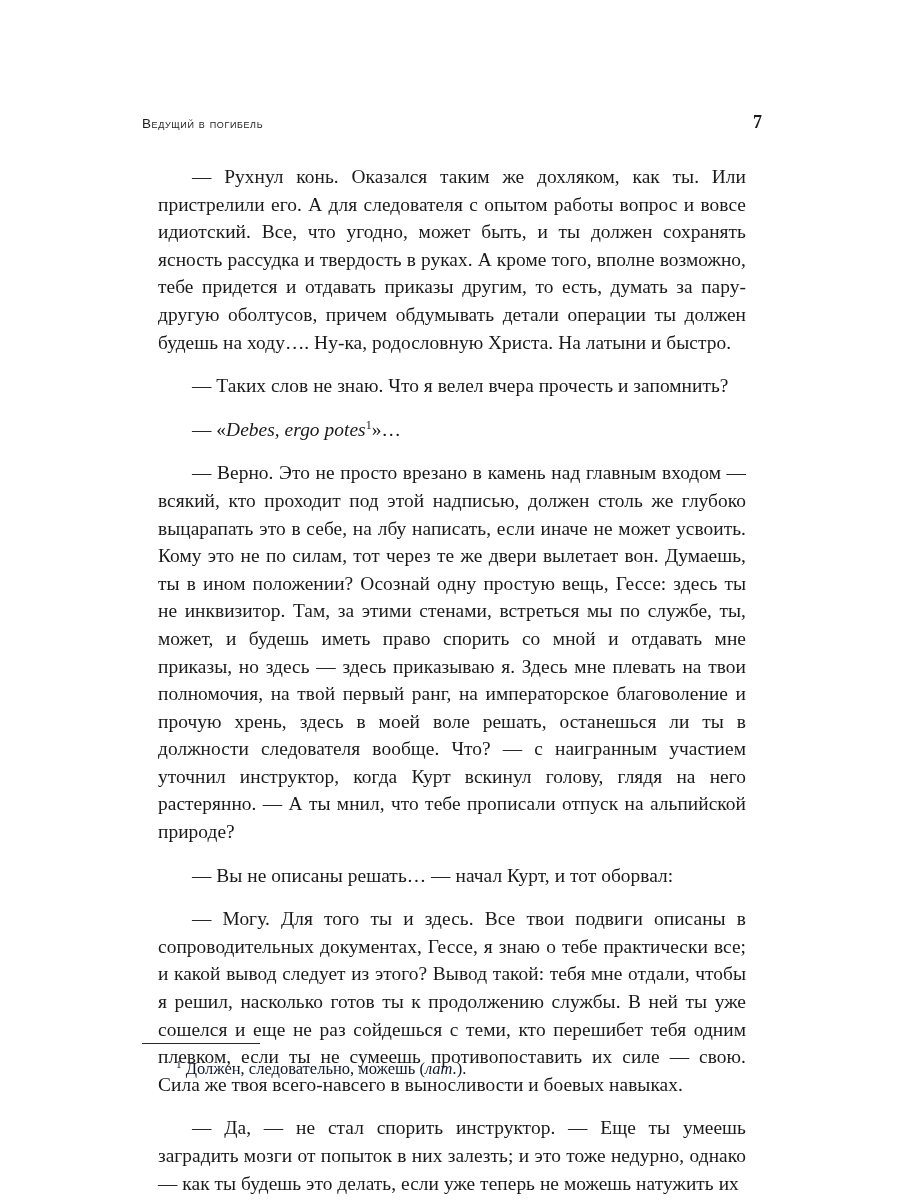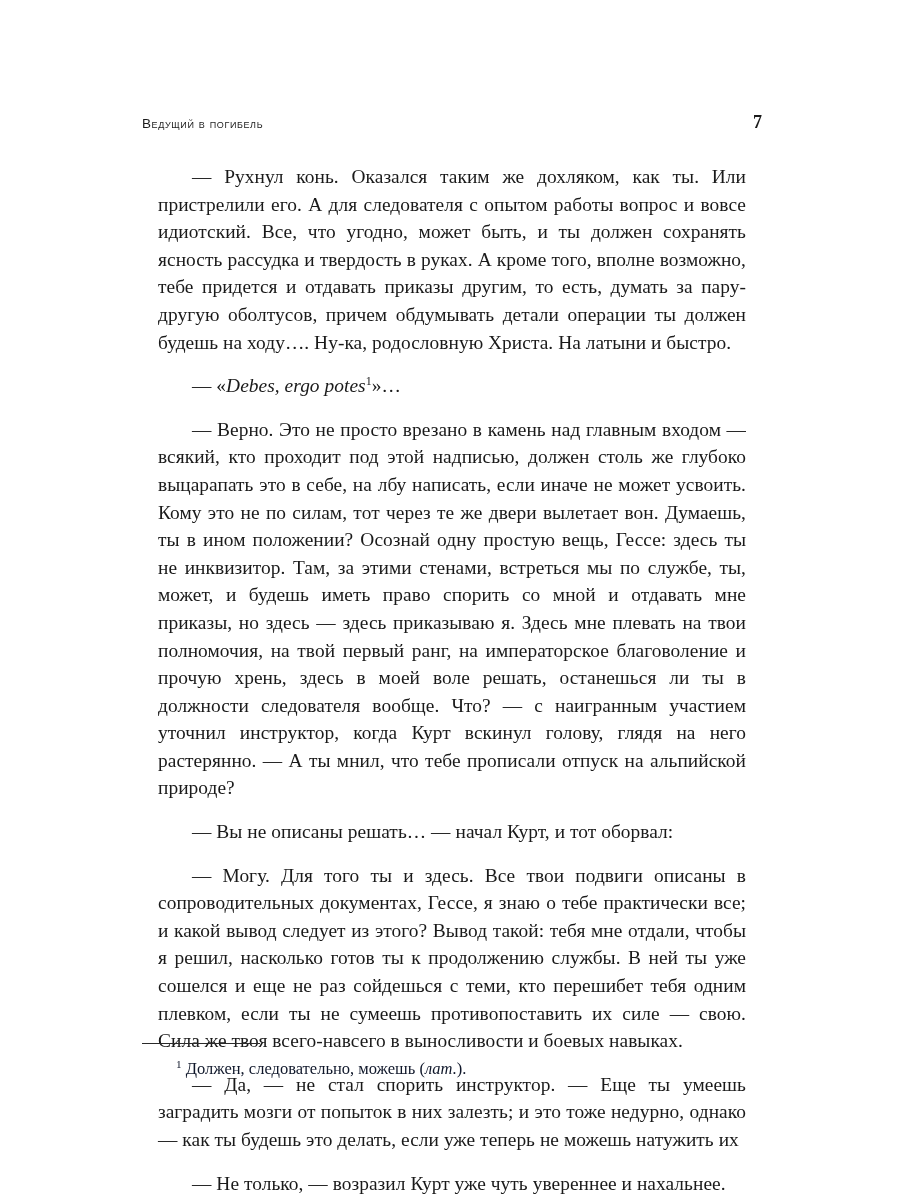--- a/index.html
+++ b/index.html
@@ -93,20 +93,21 @@
 
   <div class="content">
 
     <div class="running-head">
       <div class="running-title">Ведущий в погибель</div>
       <div class="page-number">7</div>
     </div>
 
     <div class="body-text">
       <p>— Рухнул конь. Оказался таким же дохляком, как ты. Или пристрелили его. А для следователя с опытом работы вопрос и вовсе идиотский. Все, что угодно, может быть, и ты должен сохранять ясность рассудка и твердость в руках. А кроме того, вполне возможно, тебе придется и отдавать приказы другим, то есть, думать за пару-другую оболтусов, причем обдумывать детали операции ты должен будешь на ходу…. Ну-ка, родословную Христа. На латыни и быстро.</p>
+      <p>— Таких слов не знаю. Что я велел вчера прочесть и запомнить?</p>
       <p><span>— «</span><span class="ital">Debes, ergo potes</span><sup>1</sup><span>»…</span></p>
       <p>— Верно. Это не просто врезано в камень над главным входом — всякий, кто проходит под этой надписью, должен столь же глубоко выцарапать это в себе, на лбу написать, если иначе не может усвоить. Кому это не по силам, тот через те же двери вылетает вон. Думаешь, ты в ином положении? Осознай одну простую вещь, Гессе: здесь ты не инквизитор. Там, за этими стенами, встреться мы по службе, ты, может, и будешь иметь право спорить со мной и отдавать мне приказы, но здесь — здесь приказываю я. Здесь мне плевать на твои полномочия, на твой первый ранг, на императорское благоволение и прочую хрень, здесь в моей воле решать, останешься ли ты в должности следователя вообще. Что? — с наигранным участием уточнил инструктор, когда Курт вскинул голову, глядя на него растерянно. — А ты мнил, что тебе прописали отпуск на альпийской природе?</p>
       <p>— Вы не описаны решать… — начал Курт, и тот оборвал:</p>
       <p>— Могу. Для того ты и здесь. Все твои подвиги описаны в сопроводительных документах, Гессе, я знаю о тебе практически все; и какой вывод следует из этого? Вывод такой: тебя мне отдали, чтобы я решил, насколько готов ты к продолжению службы. В ней ты уже сошелся и еще не раз сойдешься с теми, кто перешибет тебя одним плевком, если ты не сумеешь противопоставить их силе — свою. Сила же твоя всего-навсего в выносливости и боевых навыках.</p>
       <p>— Да, — не стал спорить инструктор. — Еще ты умеешь заградить мозги от попыток в них залезть; и это тоже недурно, однако — как ты будешь это делать, если уже теперь не можешь натужить их</p>
       <p>— Не только, — возразил Курт уже чуть увереннее и нахальнее.</p>
     </div>
 
   </div>
 

